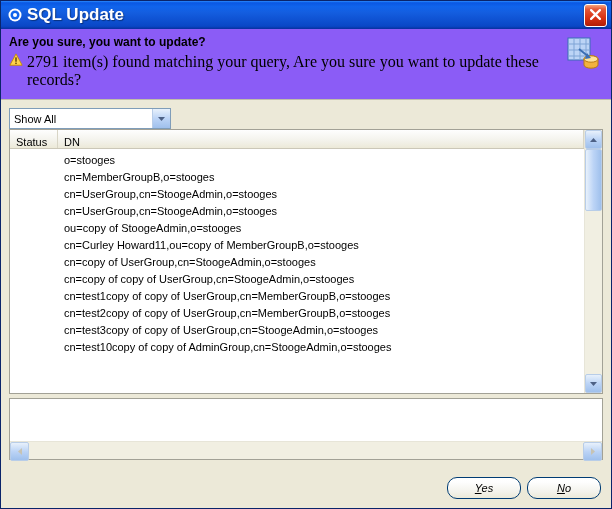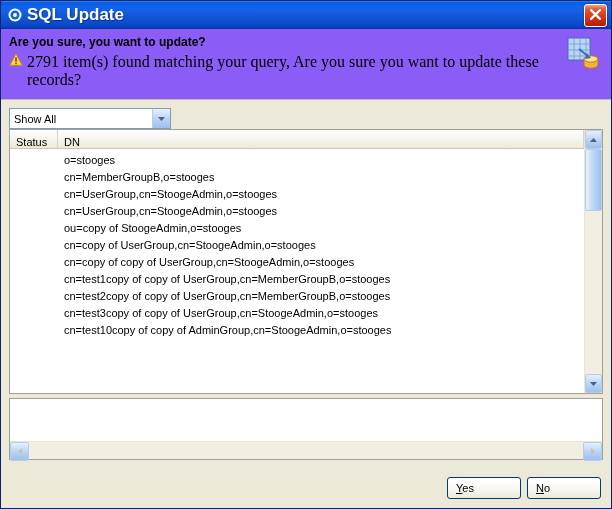--- a/index.html
+++ b/index.html
@@ -216,27 +216,28 @@
     align-items:center;
     gap:6px;
     padding: 0 10px;
     background:#ece9d8;
     flex-shrink:0;
   }
   .btn {
     min-width: 74px;
     height: 22px;
     border: 1px solid #003c74;
-    border-radius: 3px;
+    border-radius: 10px;
     background: linear-gradient(to bottom,#fff 0%,#fefefe 20%,#f3f2eb 70%,#ece9d8 100%);
     font-size:11px;
-    display:flex;align-items:center;
+    display:flex;align-items:center;justify-content:center;
     cursor:pointer;
     box-sizing:border-box;
     padding:0 8px;
+    font-style:italic;
   }
   .btn .ul { text-decoration: underline; }
 
   .warn-icon svg{width:14px;height:14px;}
 </style>
 </head>
 <body>
 
 <div class="window">
 
@@ -327,20 +328,24 @@
               <div class="trow">
                 <div class="td-status"></div>
                 <div class="td-dn">cn=UserGroup,cn=StoogeAdmin,o=stooges</div>
               </div>
               <div class="trow">
                 <div class="td-status"></div>
                 <div class="td-dn">ou=copy of StoogeAdmin,o=stooges</div>
               </div>
               <div class="trow">
                 <div class="td-status"></div>
+                <div class="td-dn">cn=Curley Howard11,ou=copy of MemberGroupB,o=stooges</div>
+              </div>
+              <div class="trow">
+                <div class="td-status"></div>
                 <div class="td-dn">cn=copy of UserGroup,cn=StoogeAdmin,o=stooges</div>
               </div>
               <div class="trow">
                 <div class="td-status"></div>
                 <div class="td-dn">cn=copy of copy of UserGroup,cn=StoogeAdmin,o=stooges</div>
               </div>
               <div class="trow">
                 <div class="td-status"></div>
                 <div class="td-dn">cn=test1copy of copy of UserGroup,cn=MemberGroupB,o=stooges</div>
               </div>

